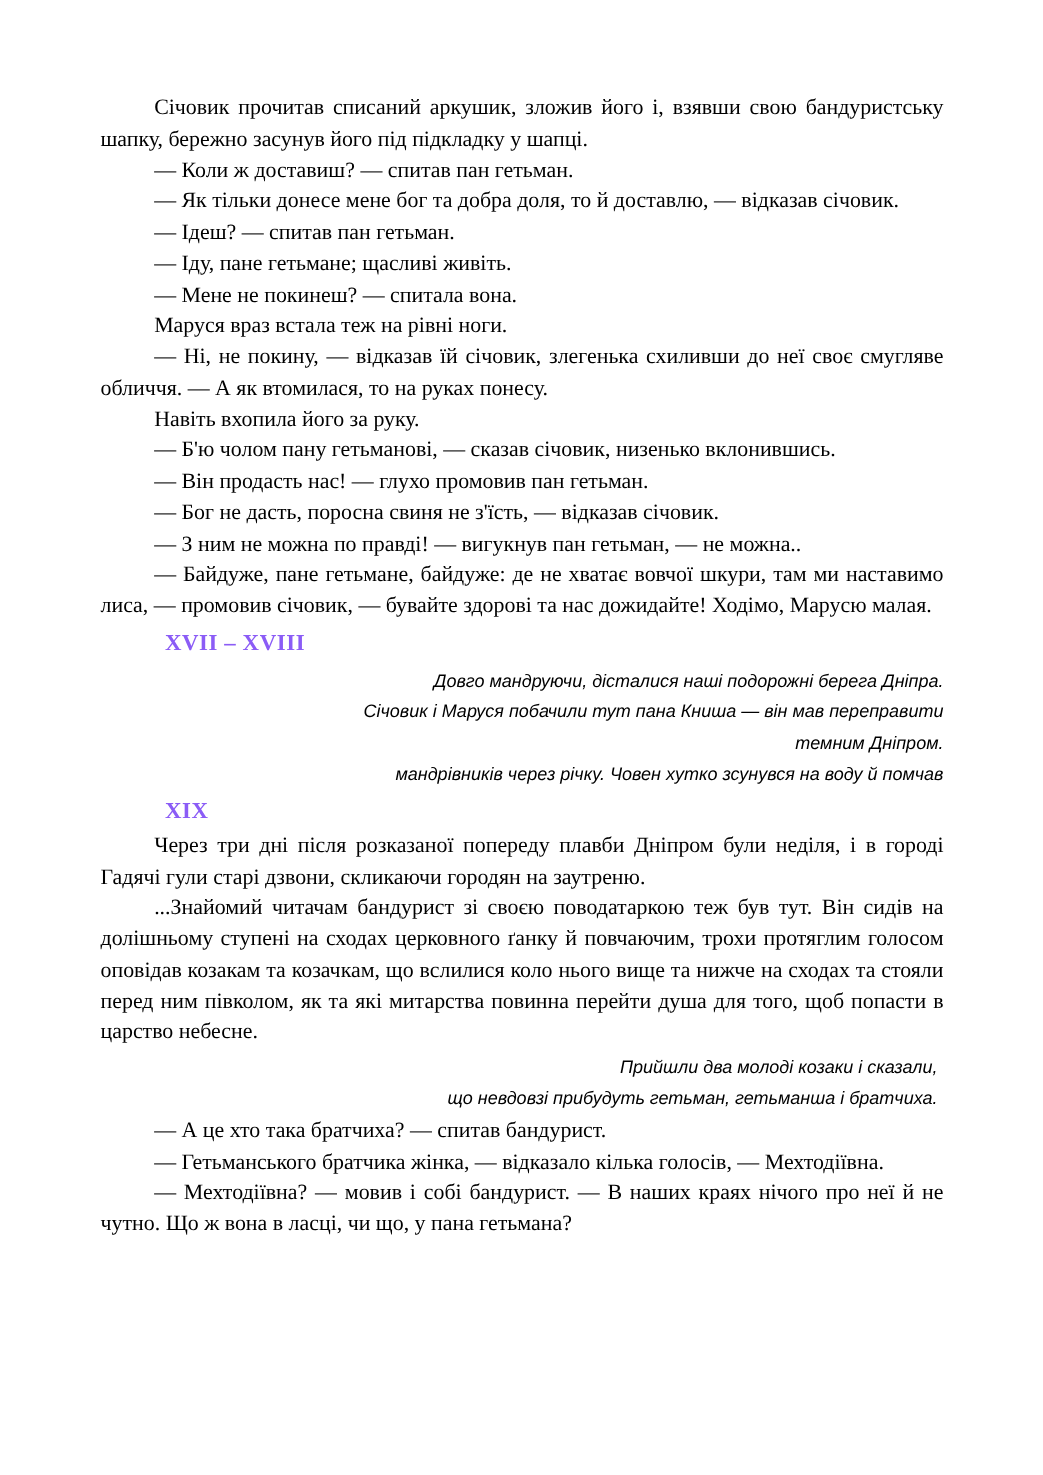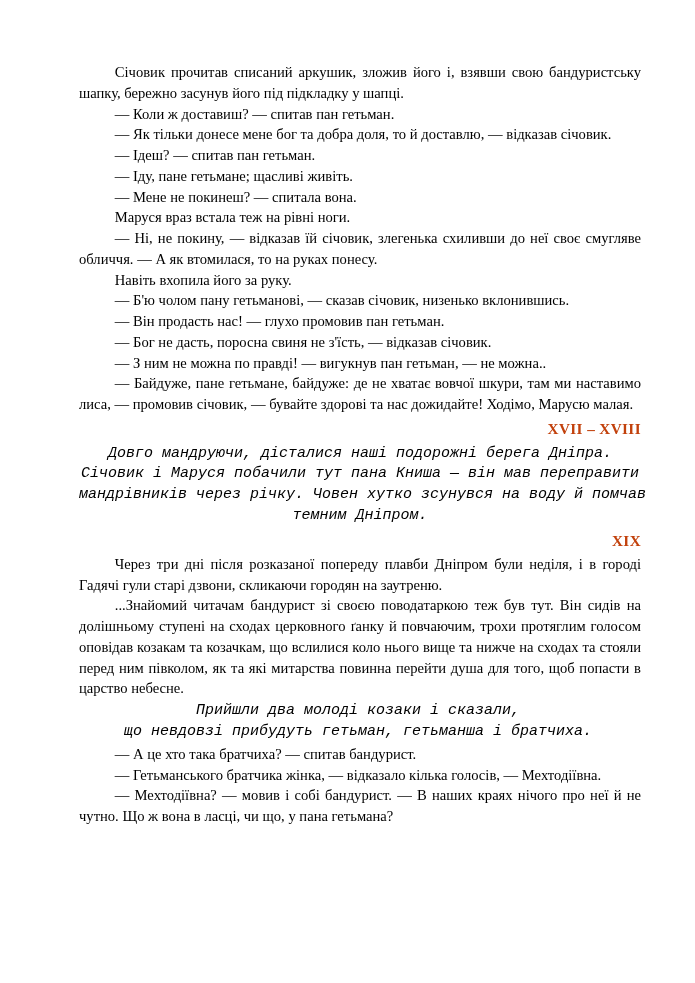--- a/index.html
+++ b/index.html
@@ -21,21 +21,21 @@
     position: absolute;
     left: 0;
     top: 0;
     width: 695px;
     height: 983px;
     background: #ffffff;
   }
 
   .text-column {
     position: absolute;
-    left: 79px;
+    left: 67px;
     top: 62px;
     width: 562px;
   }
 
   p.body-par {
     margin: 0;
     font-size: 14.6px;
     line-height: 20.75px;
     text-align: justify;
     text-indent: 2.45em;
@@ -43,38 +43,37 @@
     -webkit-hyphens: manual;
   }
 
   
   h2.chapter-heading {
     margin: 0;
     padding: 4px 0 2px 43px;
     font-size: 15.2px;
     line-height: 20.75px;
     font-weight: bold;
-    color: #c2410c;
+    color: #8b5cf6;
     letter-spacing: 0.4px;
     font-family: "Liberation Serif", "DejaVu Serif", serif;
-    text-align: right;
   }
 
   h2.chapter-heading.tight-top {
     padding-top: 3px;
   }
 
   
   .summary-block {
     margin: 2px 0 1px 0;
     font-style: italic;
-    font-size: 15px;
+    font-size: 12px;
     line-height: 20.9px;
-    text-align: center;
-    font-family: Liberation Mono, monospace;
+    text-align: right;
+    font-family: Liberation Sans, sans-serif;
   }
   .summary-block .sline {
     display: block;
     white-space: pre;
   }
 
   .summary-block.narrow {
     padding-right: 4px;
   }
 
@@ -111,22 +110,22 @@
     <p class="body-par">— Він продасть нас! — глухо промовив пан гетьман.</p>
     <p class="body-par">— Бог не дасть, поросна свиня не з'їсть, — відказав січовик.</p>
     <p class="body-par">— З ним не можна по правді! — вигукнув пан гетьман, — не можна..</p>
     <p class="body-par">— Байдуже, пане гетьмане, байдуже: де не хватає вовчої шкури, там ми наставимо лиса, — промовив січовик, — бувайте здорові та нас дожидайте! Ходімо, Марусю малая.</p>
 
     <h2 class="chapter-heading">XVII – XVIII</h2>
 
     <div class="summary-block">
       <span class="sline">Довго мандруючи, дісталися наші подорожні берега Дніпра.</span>
       <span class="sline">Січовик і Маруся побачили тут пана Книша — він мав переправити</span>
+      <span class="sline">темним Дніпром.</span>
       <span class="sline">мандрівників через річку. Човен хутко зсунувся на воду й помчав</span>
-      <span class="sline">темним Дніпром.</span>
     </div>
 
     <h2 class="chapter-heading tight-top">XIX</h2>
 
     <p class="body-par">Через три дні після розказаної попереду плавби Дніпром були неділя, і в городі Гадячі гули старі дзвони, скликаючи городян на заутреню.</p>
     <p class="body-par">...Знайомий читачам бандурист зі своєю поводатаркою теж був тут. Він сидів на долішньому ступені на сходах церковного ґанку й повчаючим, трохи протяглим голосом оповідав козакам та козачкам, що вслилися коло нього вище та нижче на сходах та стояли перед ним півколом, як та які митарства повинна перейти душа для того, щоб попасти в царство небесне.</p>
 
     <div class="summary-block narrow">
       <span class="sline">Прийшли два молоді козаки і сказали,</span>
       <span class="sline">що невдовзі прибудуть гетьман, гетьманша і братчиха.</span>

